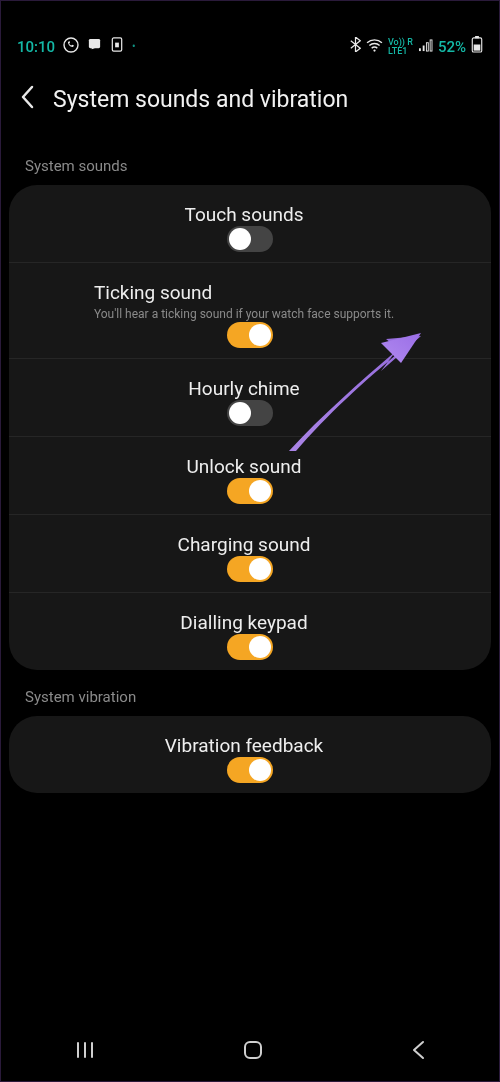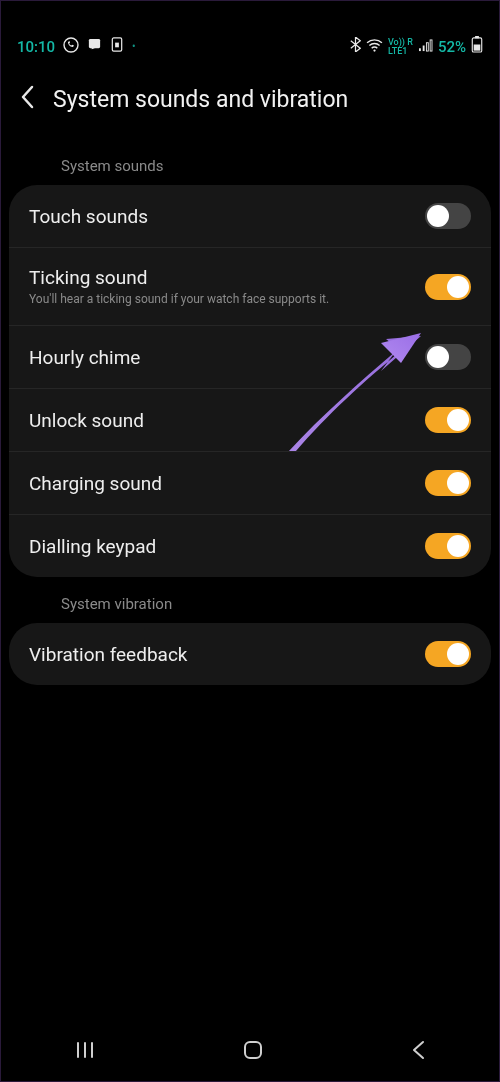--- a/index.html
+++ b/index.html
@@ -28,33 +28,33 @@
     .header {
       display:flex; align-items:center; gap:8px;
       padding:18px 8px 20px 8px;
     }
     .header .back { padding:6px 10px; }
     .header-title { font-size:23px; font-weight:400; color:#f2f2f2; }
     
     .section-label {
       font-size:15px; color:#8a8a8a;
       padding:18px 24px 10px 24px;
-      margin-left:36px;
     }
     
     .card {
       background:#171717;
       border-radius:28px;
       margin:0 8px;
       overflow:hidden;
     }
     .row {
       display:flex; align-items:center; justify-content:space-between;
-      padding:18px 20px 18px 20px;
+      padding:18px 20px 10px 20px;
       border-bottom:1px solid #262626;
+      flex-direction:column;
     }
     .row:last-child { border-bottom:none; }
     .row-text { flex:1; padding-right:12px; }
     .row-title { font-size:19px; font-weight:400; color:#eee; }
     .row-sub { font-size:12px; color:#8a8a8a; margin-top:2px; line-height:1.35; }
     .row-value { font-size:15px; color:#f5a623; margin-top:2px; }
     
     .toggle {
       width:46px; height:26px; border-radius:13px;
       position:relative; flex-shrink:0;

